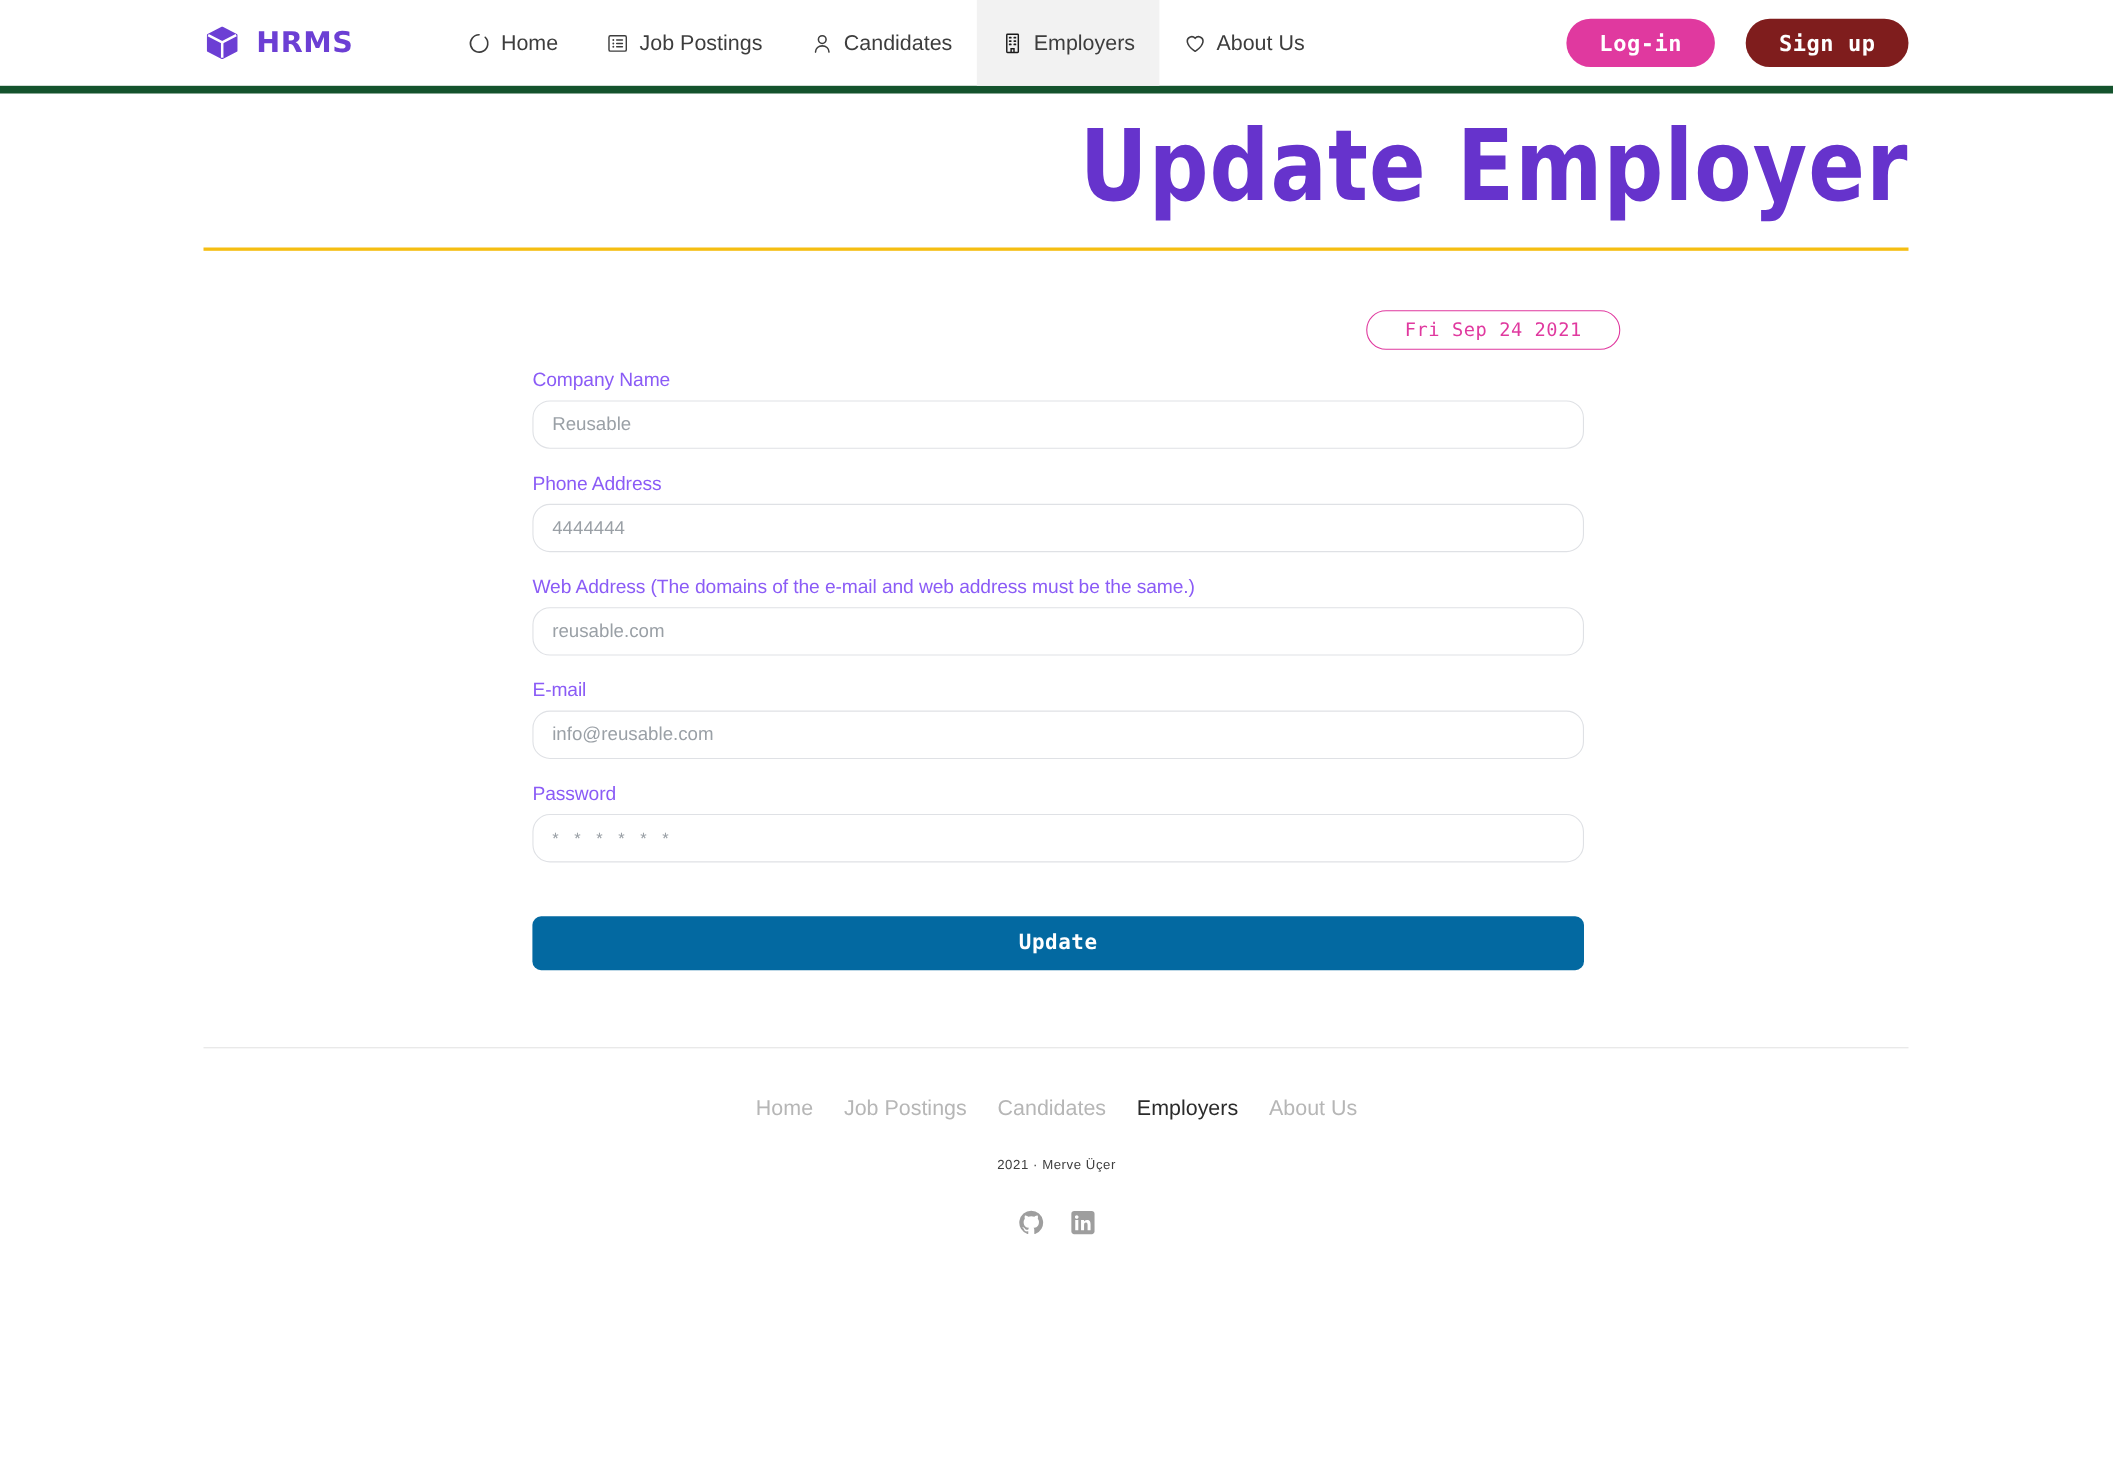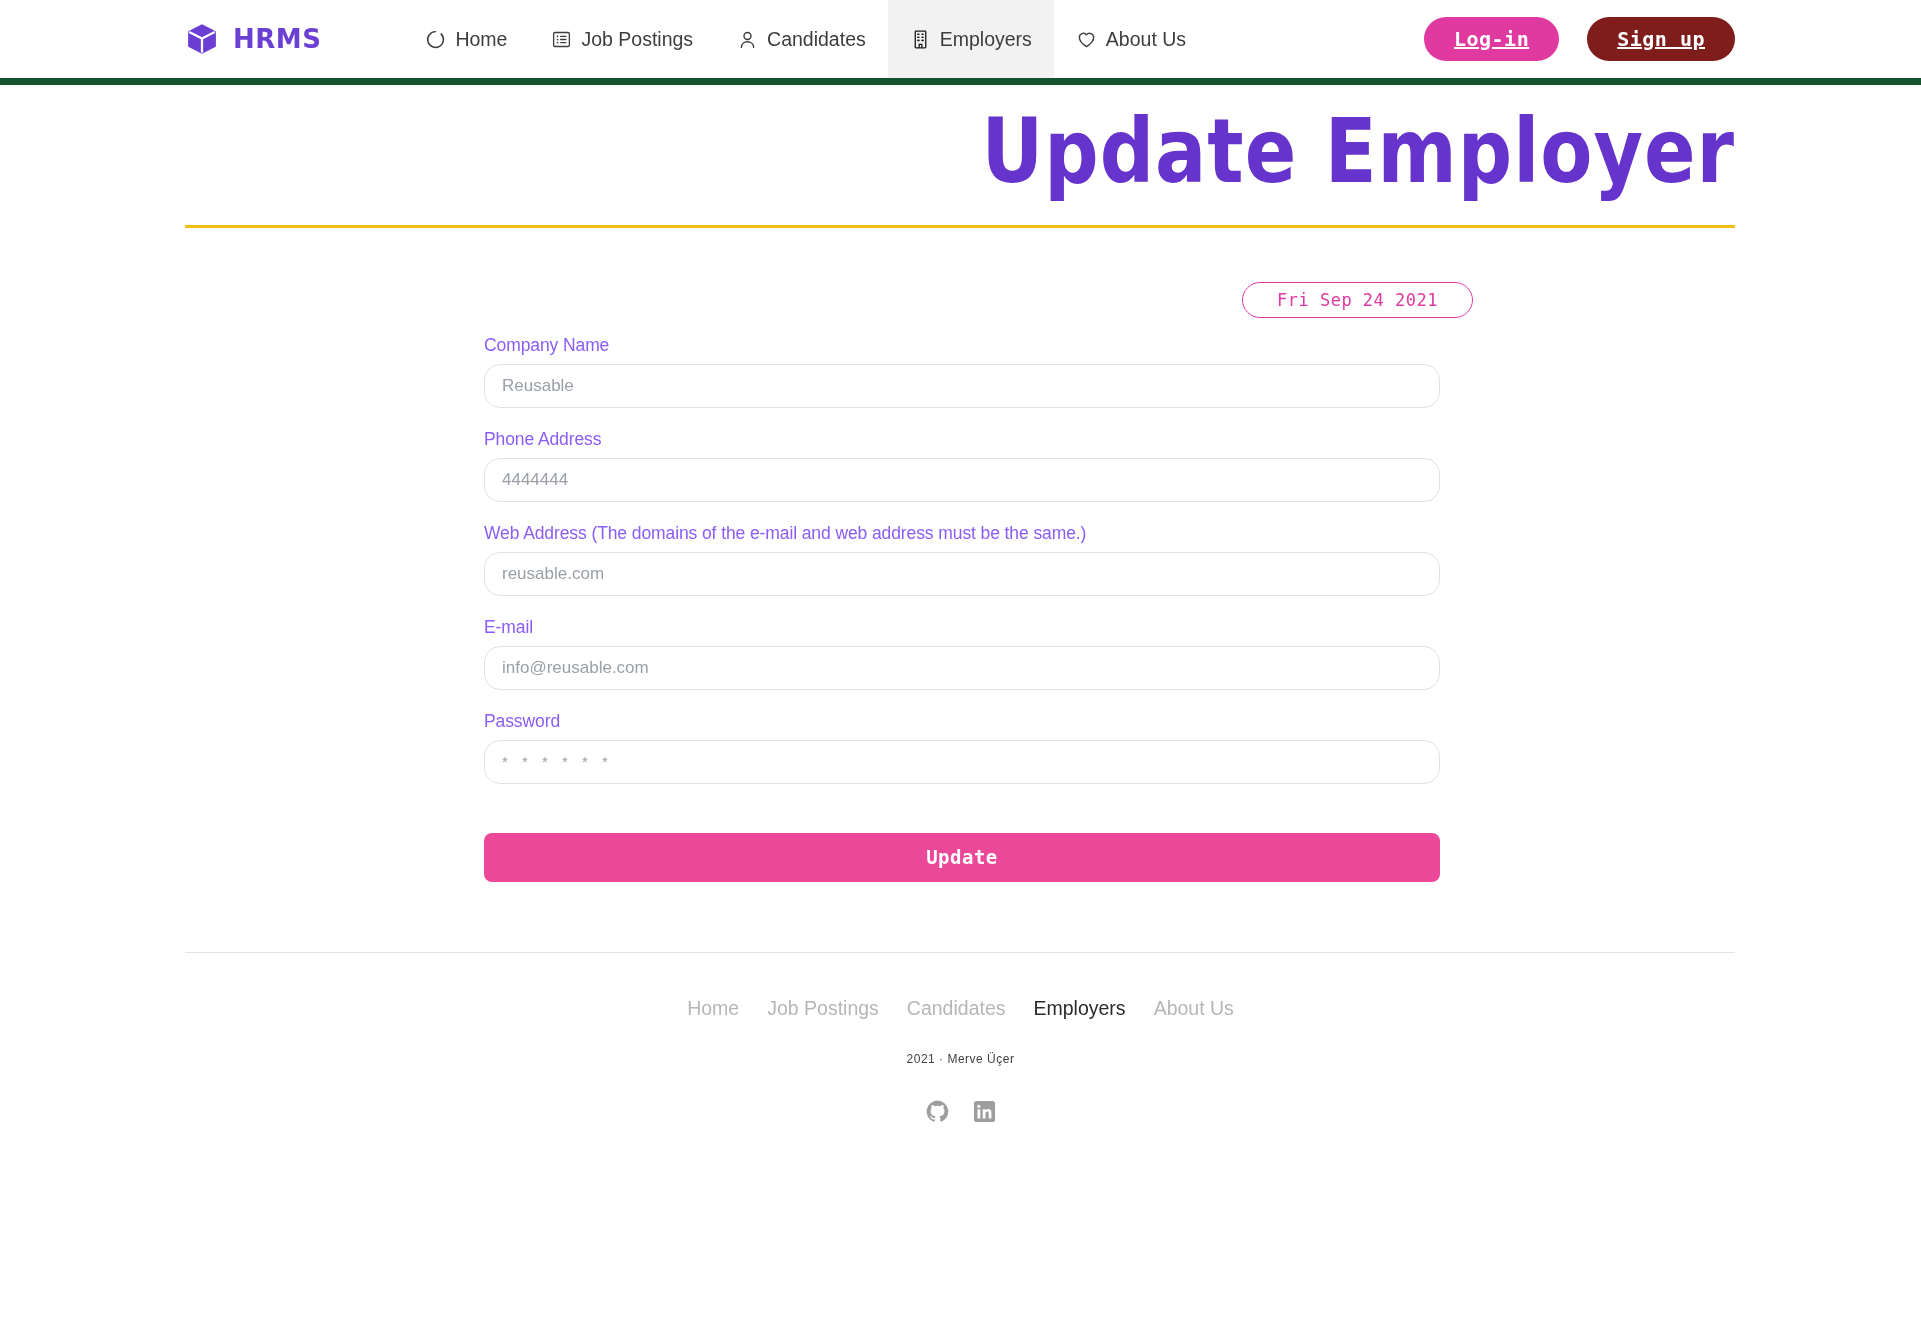--- a/index.html
+++ b/index.html
@@ -67,21 +67,20 @@
     border: none;
     border-radius: 30px;
     color: #ffffff;
     font-family: "DejaVu Sans Mono", monospace;
     font-weight: 700;
     font-size: 20px;
     letter-spacing: 0.5px;
     padding: 11px 30px;
     cursor: pointer;
     line-height: 1.1;
-    text-decoration: underline;
   }
   .btn-login { background: #e0399f; }
   .btn-signup { background: #7f1d1d; }
 
   
   .page-title {
     text-align: right;
     padding-right: 186px;
     margin-top: 26px;
     color: #6633cc;
@@ -147,21 +146,21 @@
   }
   .field-input::placeholder { color: #9aa0a6; }
   .field-input.pw::placeholder { letter-spacing: 5px; font-size: 15px; }
 
   .submit-btn {
     width: 100%;
     height: 49px;
     margin-top: 28px;
     border: none;
     border-radius: 8px;
-    background: #ec4899;
+    background: #0369a1;
     color: #ffffff;
     font-family: "DejaVu Sans Mono", monospace;
     font-weight: 700;
     font-size: 19px;
     letter-spacing: 0.5px;
     cursor: pointer;
   }
 
   
   .footer-rule {

